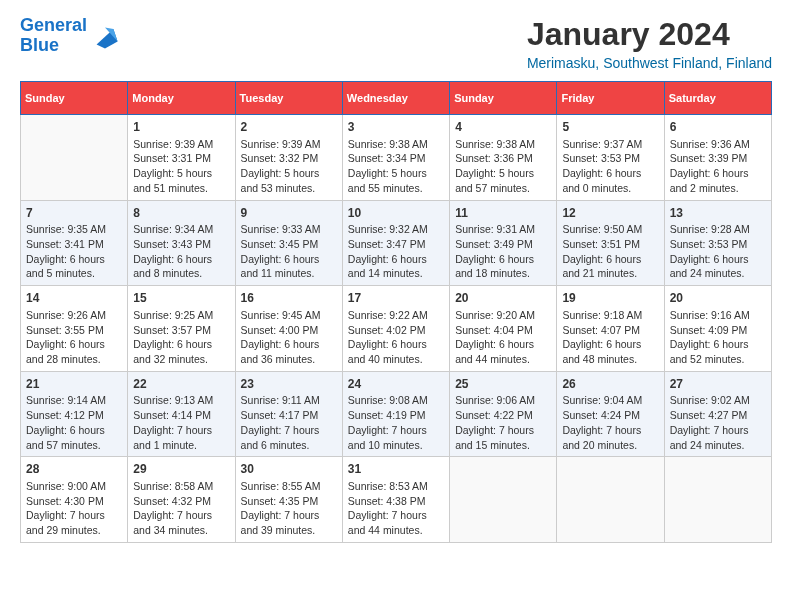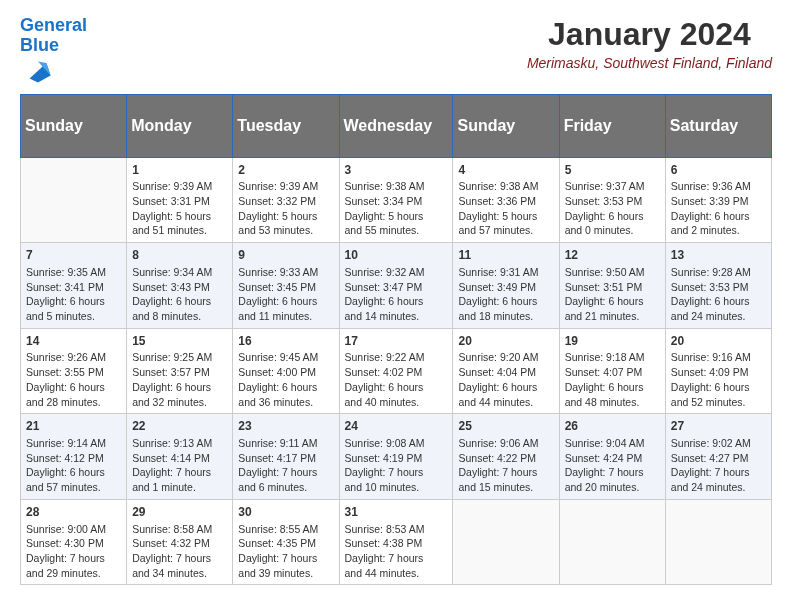--- a/index.html
+++ b/index.html
@@ -33,44 +33,43 @@
     }
     .logo-text span {
       color: #1a73c7;
     }
     .logo-icon {
       width: 28px;
       height: 28px;
       margin-left: 4px;
     }
     .title-block {
-      text-align: center;
+      text-align: left;
     }
     .month-title {
       font-size: 32px;
       font-weight: bold;
       color: #333;
     }
     .location {
       font-size: 14px;
-      color: #7f1d1d;
+      color: #0369a1;
       margin-top: 2px;
-      font-style: italic;
     }
     table {
       width: 100%;
       border-collapse: collapse;
       font-size: 11px;
     }
     thead tr th {
-      background-color: #737373;
+      background-color: #ef4444;
       color: #fff;
-      padding: 22px 4px;
+      padding: 10px 4px;
       text-align: left;
-      font-size: 16px;
+      font-size: 11px;
       font-weight: bold;
       border: 1px solid #2a6ab7;
     }
     tbody tr td {
       border: 1px solid #ccc;
       vertical-align: top;
       padding: 4px 5px;
       min-height: 80px;
       height: 82px;
       color: #333;
@@ -96,21 +95,21 @@
       background: #f9f9f9 !important;
     }
   </style>
 </head>
 <body>
 
 <div class="page">
   <div class="header">
     <div class="logo">
       <div>
-        <div style="display:flex;align-items:flex-start;flex-direction:column;">
+        <div style="display:flex;align-items:center;">
           <span class="logo-text">
             <span>General</span><br><span>Blue</span>
           </span>
           <svg class="logo-icon" viewBox="0 0 40 40" xmlns="http://www.w3.org/2000/svg">
             <polygon points="8,32 32,10 38,28 20,38" fill="#1a73c7"></polygon>
             <polygon points="20,8 38,28 32,10" fill="#4aa3e8"></polygon>
           </svg>
         </div>
       </div>
     </div>

